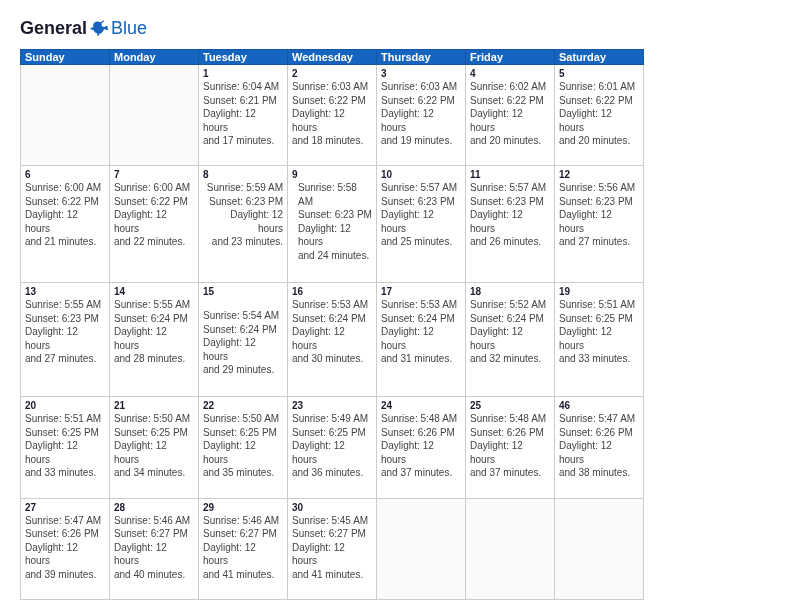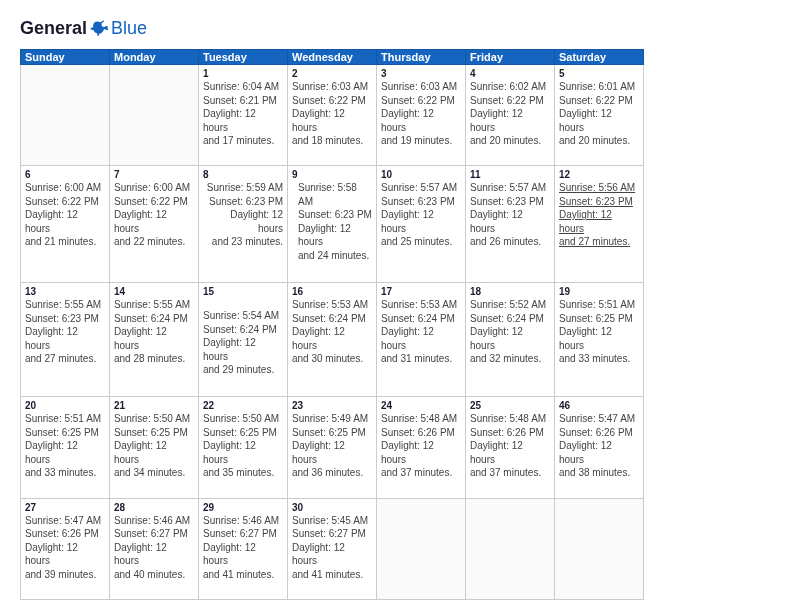--- a/index.html
+++ b/index.html
@@ -212,21 +212,21 @@
           </td>
           <td>
             <span class="day-num">11</span>
             <div class="day-info" style="white-space: pre-line;">Sunrise: 5:57 AM
 Sunset: 6:23 PM
 Daylight: 12 hours
 and 26 minutes.</div>
           </td>
           <td>
             <span class="day-num">12</span>
-            <div class="day-info" style="white-space: pre-line; text-decoration: underline;">Sunrise: 5:56 AM
+            <div class="day-info" style="white-space: pre-line;">Sunrise: 5:56 AM
 Sunset: 6:23 PM
 Daylight: 12 hours
 and 27 minutes.</div>
           </td>
         </tr>
         <tr>
           <td>
             <span class="day-num">13</span>
             <div class="day-info" style="white-space: pre-line;">Sunrise: 5:55 AM
 Sunset: 6:23 PM

